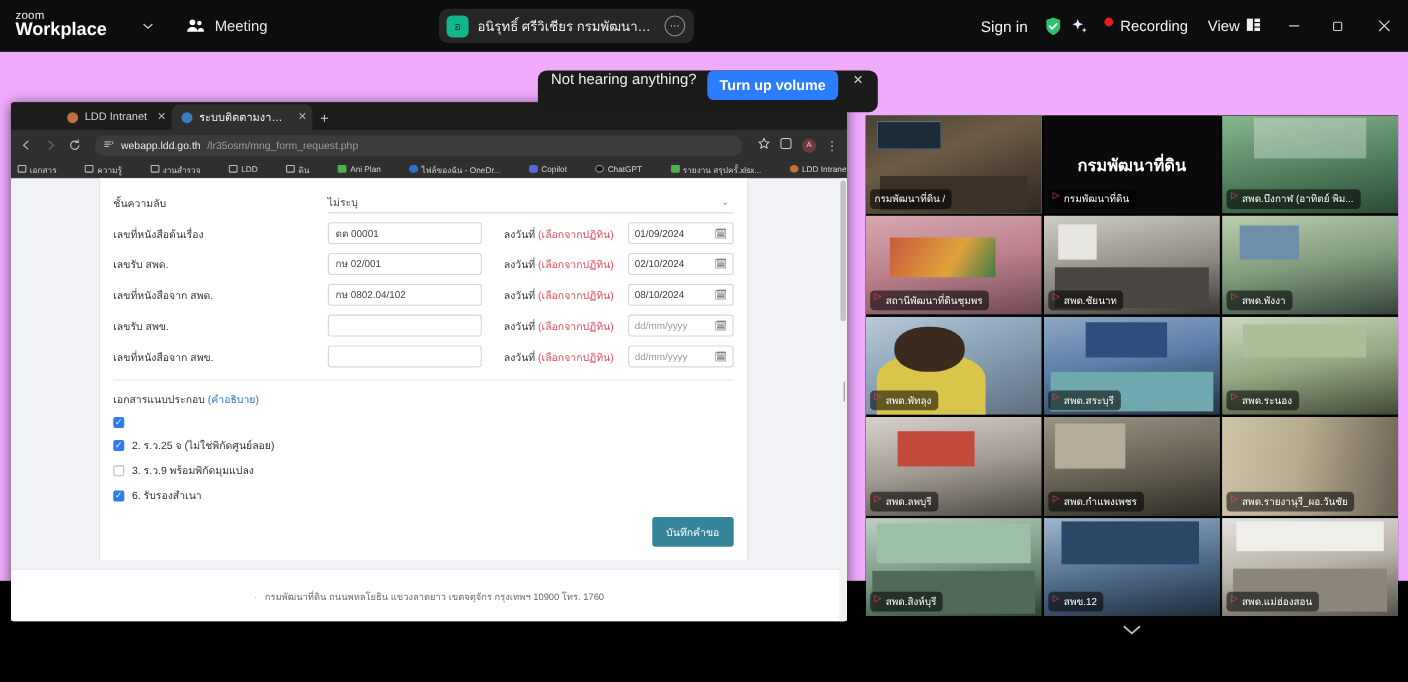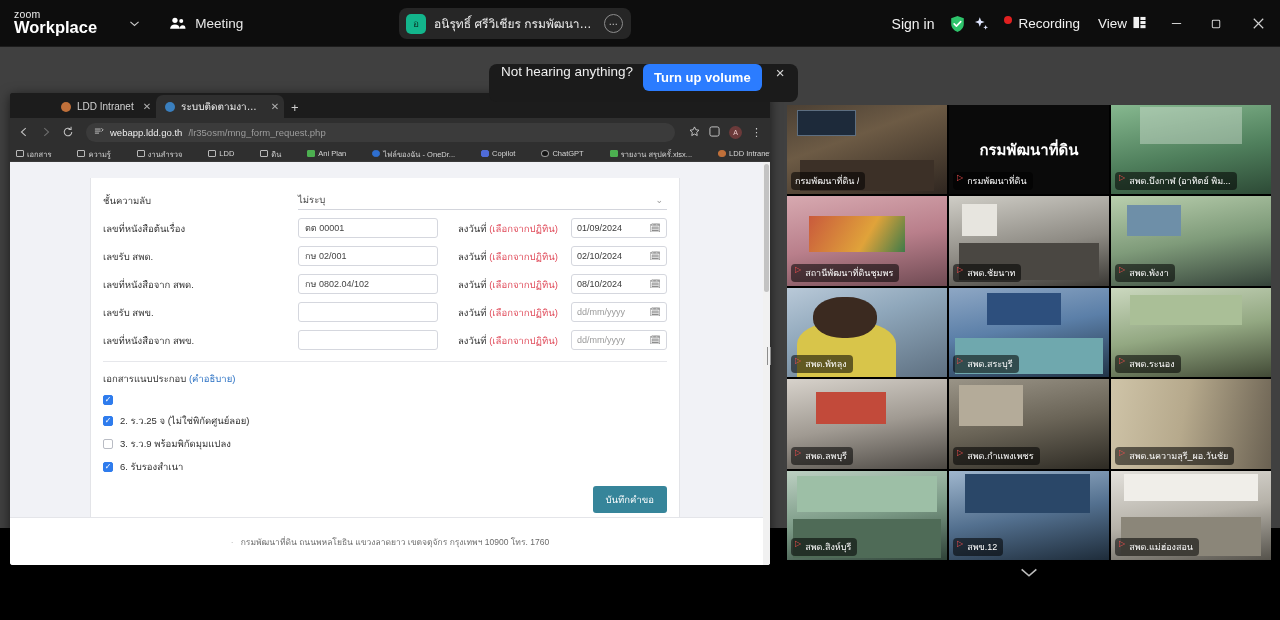--- a/index.html
+++ b/index.html
@@ -2,21 +2,21 @@
 <html><head>
 <meta charset="utf-8">
 <style>
   * { box-sizing: border-box; margin: 0; padding: 0; }
   html, body {
     width: 1280px; height: 620px;
     overflow: hidden;
     background: #000;
     font-family: "Liberation Sans", "DejaVu Sans", sans-serif;
   }
-  #app { position: relative; width: 1280px; height: 528px; background: #404040; }
+  #app { position: relative; width: 1280px; height: 528px; background: #f0abfc; }
 
   
   .zoom-topbar {
     position: absolute; left: 0; top: 0; width: 1280px; height: 47px;
     background: #0d0d0d; display: flex; align-items: center;
     border-bottom: 1px solid #1c1c1c;
   }
   .zoom-logo { margin-left: 14px; line-height: 1.05; color: #fff; }
   .zoom-logo .zl1 { font-size: 10.5px; letter-spacing: .2px; color: #e9e9e9; display:block; }
   .zoom-logo .zl2 { font-size: 16.5px; font-weight: 700; color: #fff; display:block; margin-top:-1px;}
@@ -120,21 +120,21 @@
   .bm .bi.green { background: #4caf50; border-color: #4caf50; }
   .bm .bi.blue { background: #2f6fd0; border-color: #2f6fd0; border-radius: 4px;}
   .bm .bi.cop { background: #4f6bd8; border-color: #4f6bd8; border-radius: 2px;}
   .bm .bi.gpt { background: #141414; border-color: #9a9a9a; border-radius: 50%;}
   .bm .bi.ldd { background: #c0703a; border-color: #c0703a; border-radius: 50%;}
   .bm.allbm { margin-left: auto; margin-right: 3px; }
 
   
   .pagearea { position: relative; height: 403px; background: #f1f2f6; overflow: hidden; }
   .pagecard {
-    position: absolute; left: 80px; top: 16px; width: 590px; background: #fff;
+    position: absolute; left: 80px; top: 0px; width: 590px; background: #fff;
     border-left: 1px solid #e3e4e8; border-right: 1px solid #e3e4e8;
     padding: 8px 12px 12px 12px; min-height: 335px;
   }
   .frow { display: flex; align-items: center; height: 28px; margin-bottom: 0px; }
   .flabel { width: 195px; font-size: 9.5px; color: #333; flex: 0 0 auto; }
   .finput {
     width: 140px; height: 20px; border: 1px solid #d5d7de; border-radius: 3px;
     background: #fff; font-size: 9px; color: #444; padding: 0 6px;
     display: flex; align-items: center;
   }
@@ -653,21 +653,21 @@
       <div class="nameplate">
         <span class="mic">▷</span>
         <span class="nm">สพด.กำแพงเพชร</span>
       </div>
     </div>
 
     <div class="vtile">
       <div class="vbg room-curtain"></div>
       <div class="nameplate">
         <span class="mic">▷</span>
-        <span class="nm">สพด.นความลุรี_ผอ.วันชัย</span>
+        <span class="nm">สพด.รายงานุรี_ผอ.วันชัย</span>
       </div>
     </div>
 
     <div class="vtile">
       <div class="vbg room-hall"></div>
       <div class="nameplate">
         <span class="mic">▷</span>
         <span class="nm">สพด.สิงห์บุรี</span>
       </div>
     </div>

